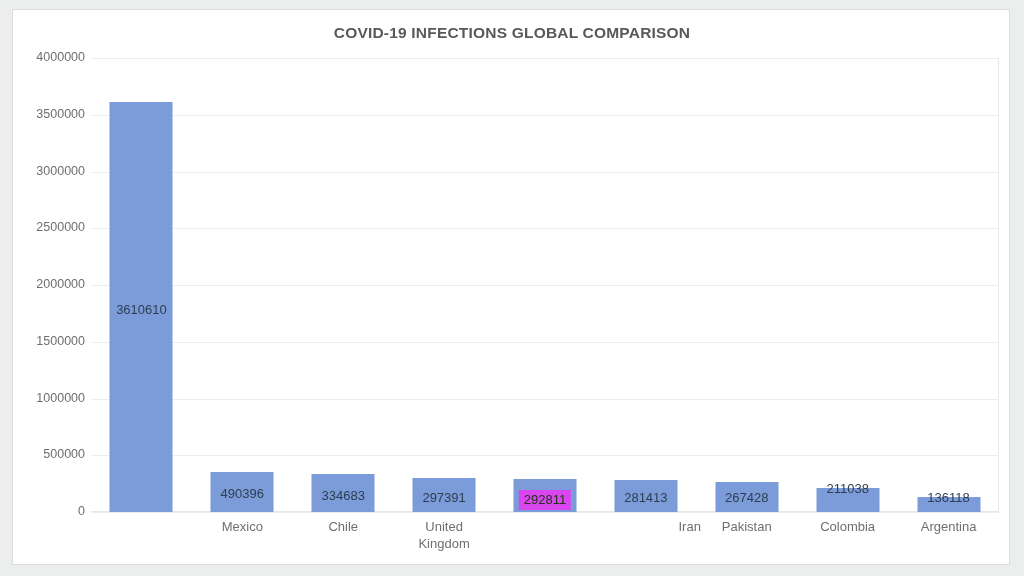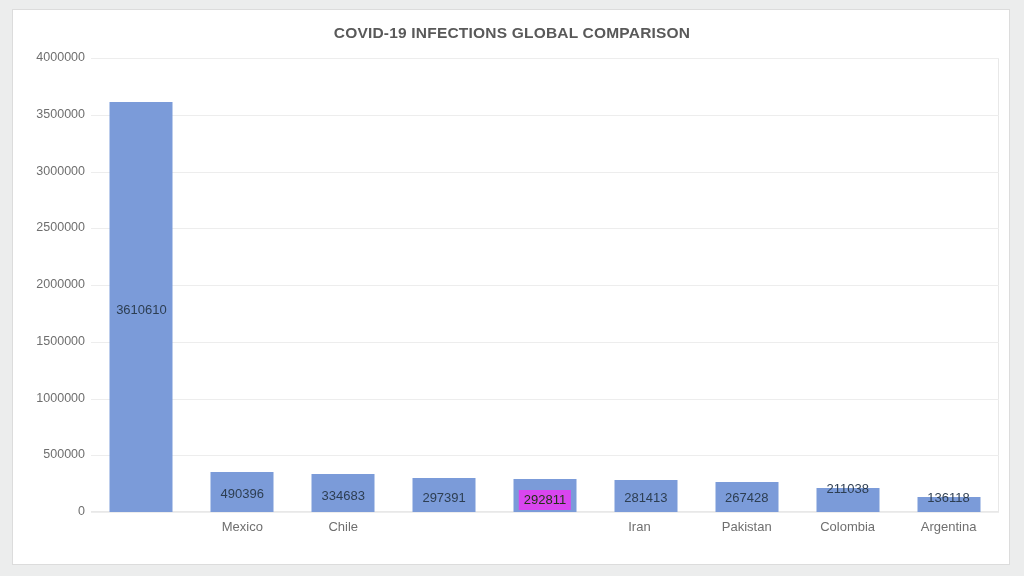--- a/index.html
+++ b/index.html
@@ -274,21 +274,25 @@
         </div>
     </div>
 
     <div id="cat-layer">
         <div class="cat-slot" style="left: 100.889px; width: 100.889px;">
           <div>Mexico</div>
         </div>
         <div class="cat-slot" style="left: 201.778px; width: 100.889px;">
           <div>Chile</div>
         </div>
-        <div class="cat-slot" style="left: 498px; width: 100.889px;">
+        <div class="cat-slot" style="left: 302.667px; width: 100.889px;">
+          <div>United</div>
+          <div>Kingdom</div>
+        </div>
+        <div class="cat-slot" style="left: 509px; width: 100.889px; text-align: right;">
           <div>Iran</div>
         </div>
         <div class="cat-slot" style="left: 605.333px; width: 100.889px;">
           <div>Pakistan</div>
         </div>
         <div class="cat-slot" style="left: 706.222px; width: 100.889px;">
           <div>Colombia</div>
         </div>
         <div class="cat-slot" style="left: 807.111px; width: 100.889px;">
           <div>Argentina</div>

